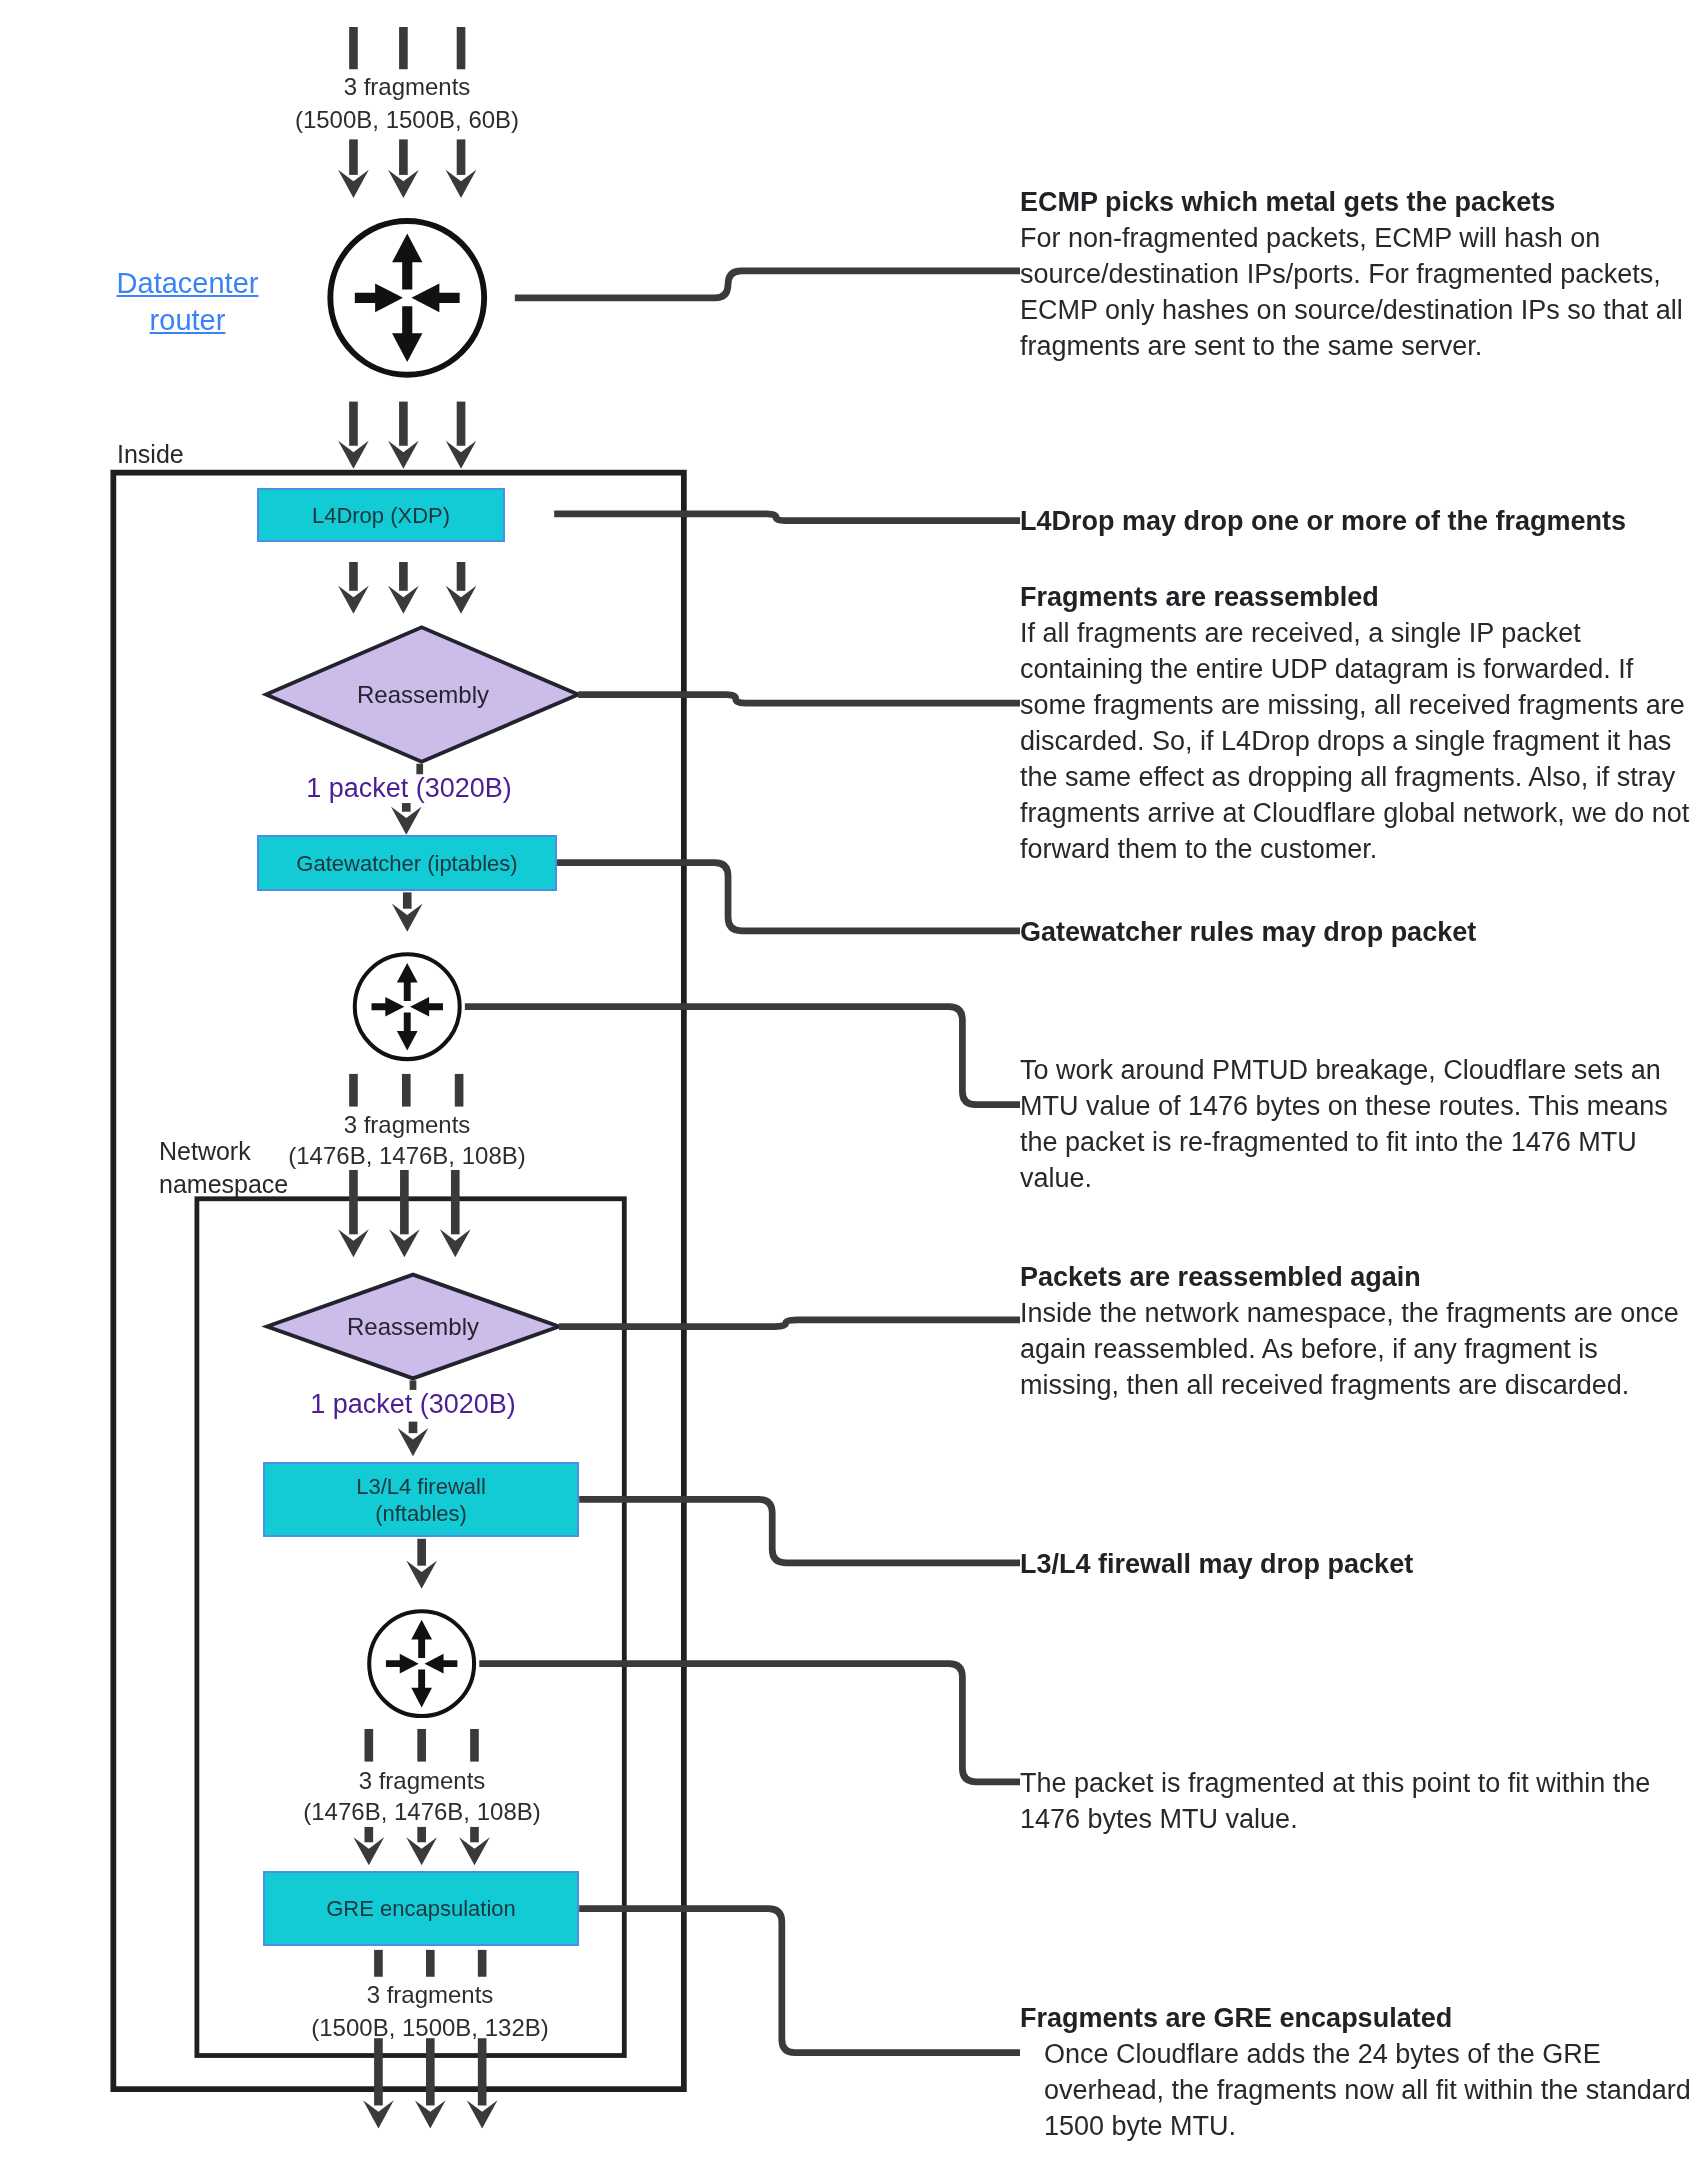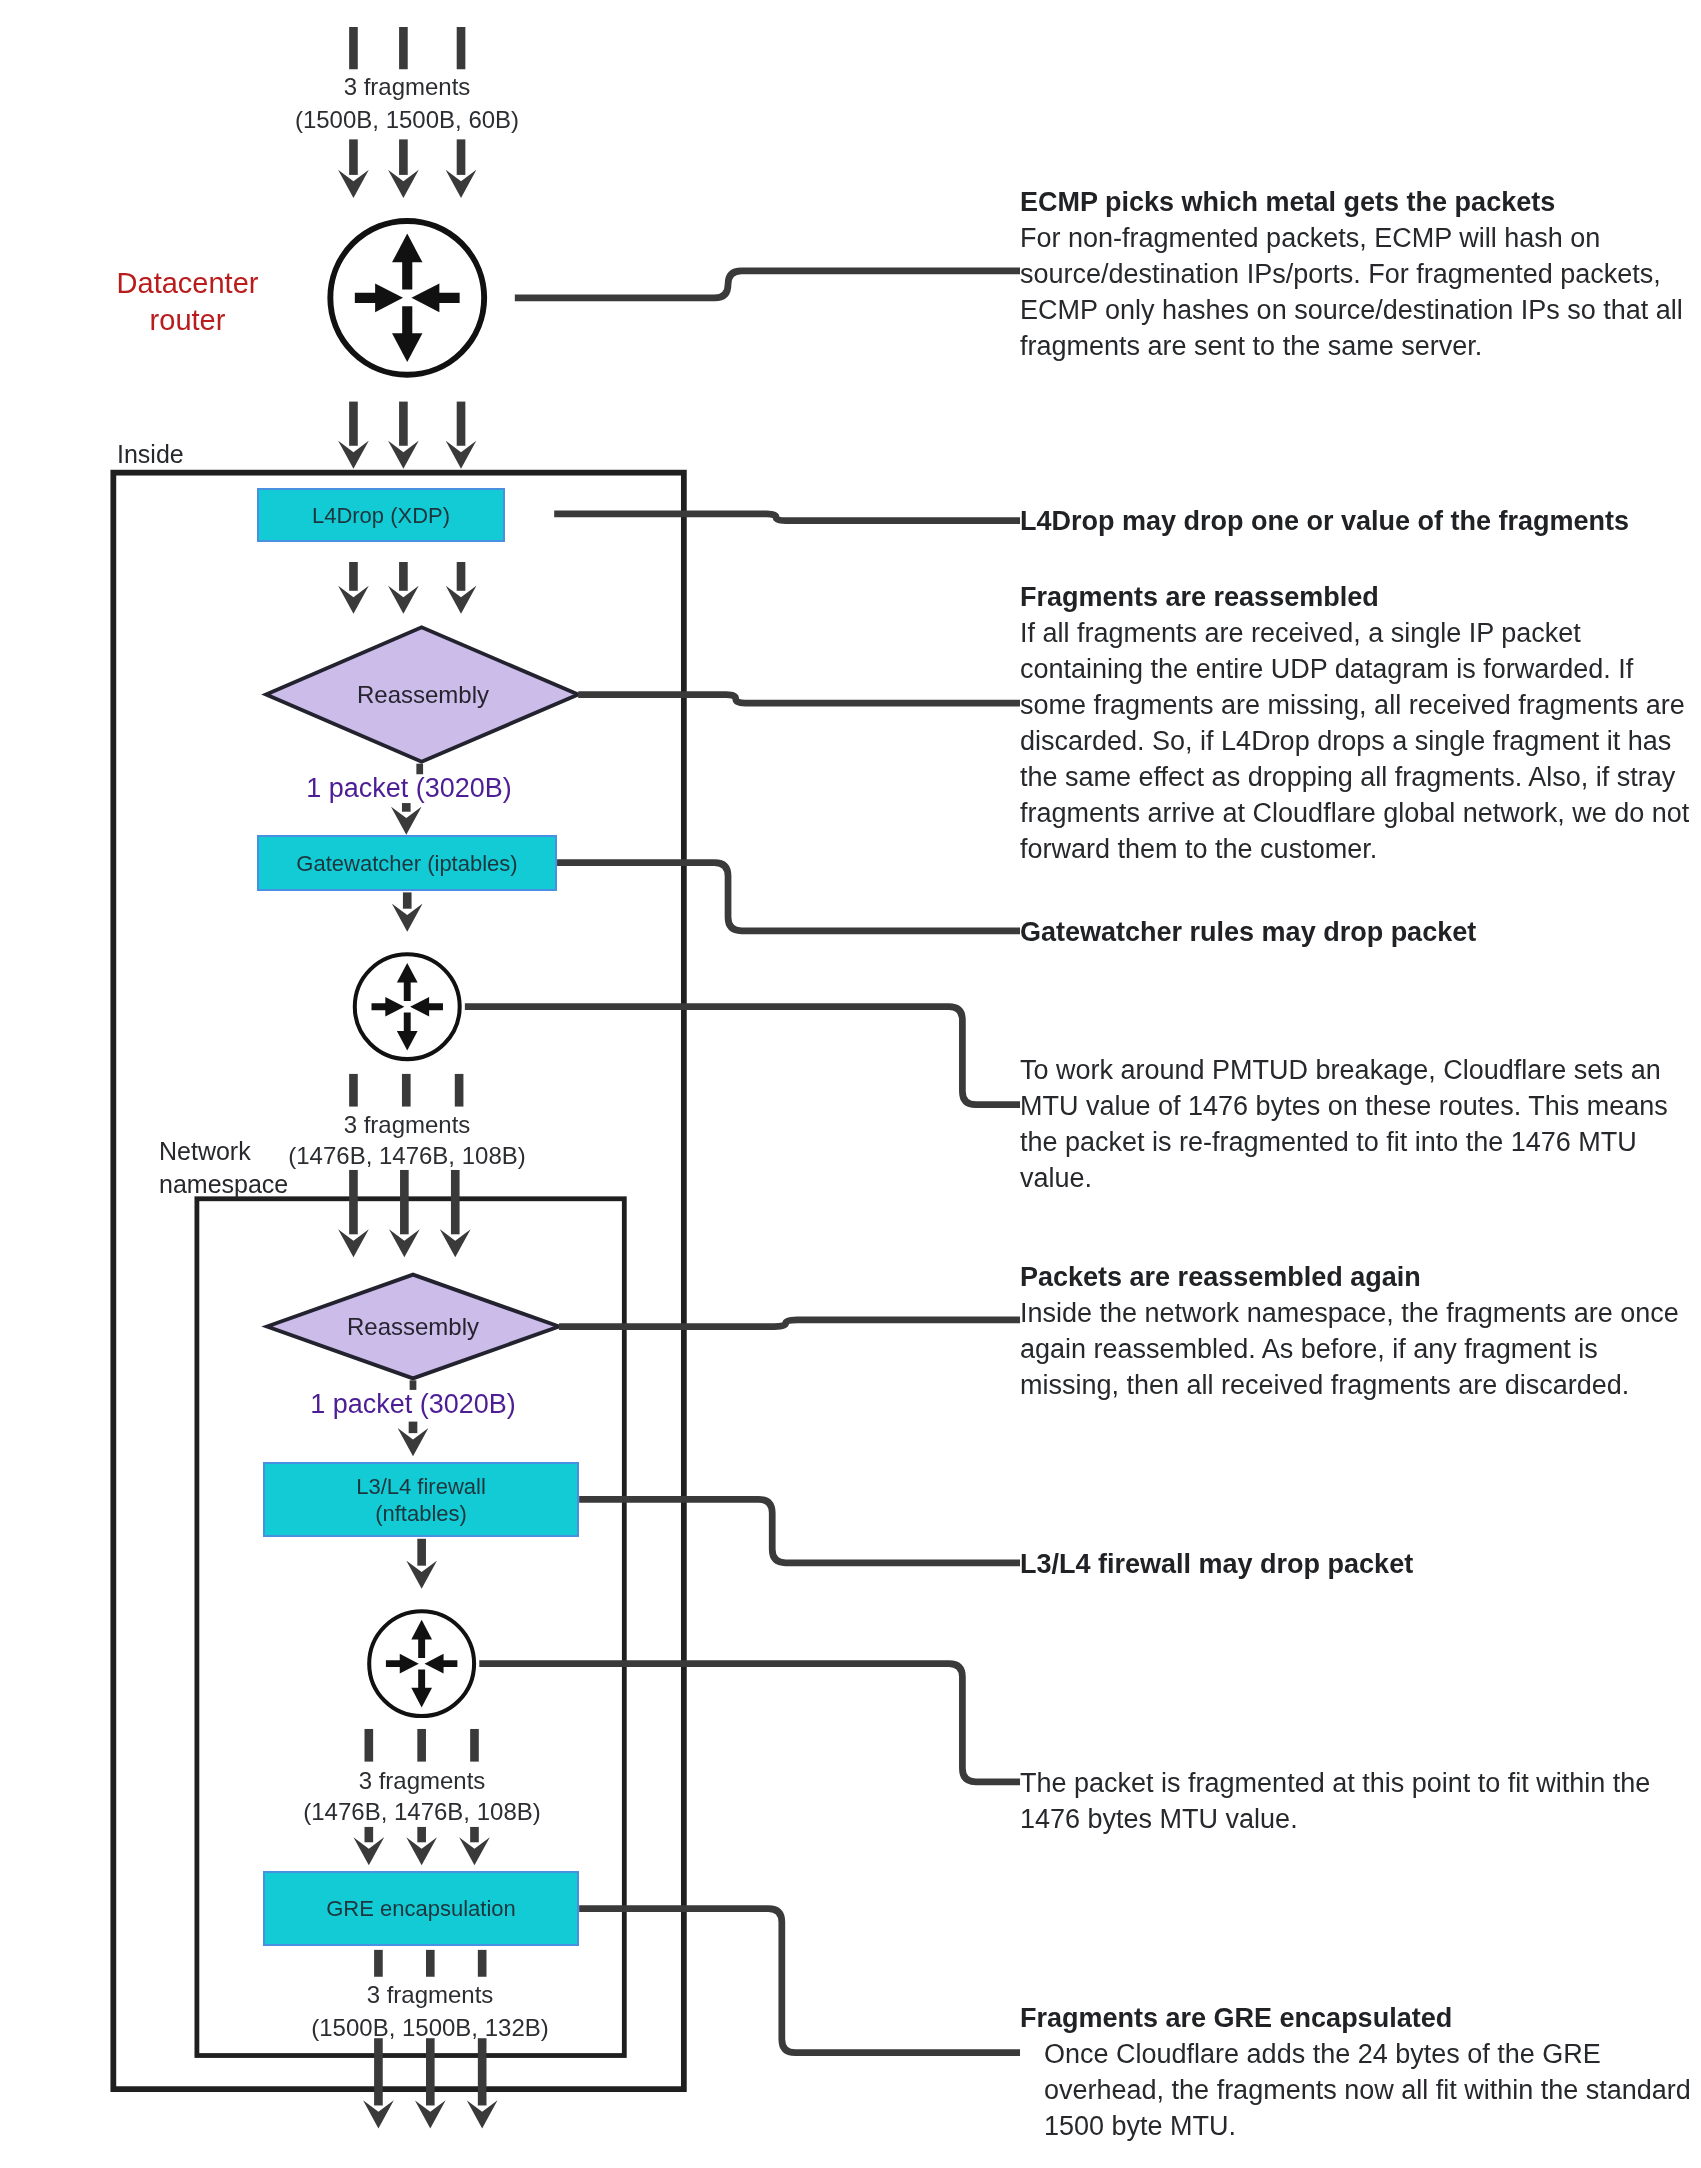--- a/index.html
+++ b/index.html
@@ -7,21 +7,21 @@
     position:relative;width:1701px;height:2168px;background:#ffffff;
     font-family:"Liberation Sans", sans-serif;overflow:hidden;
   }
   .abs{position:absolute;}
   svg.layer{position:absolute;left:0;top:0;}
   
   .ctr{transform:translateX(-50%);text-align:center;white-space:nowrap;}
   .frag{font:24px/32px "Liberation Sans",sans-serif;color:#2b2d31;}
   .pkt{font:27px/35px "Liberation Sans",sans-serif;color:#4c1d95;}
   .sidelbl{font:25px/33px "Liberation Sans",sans-serif;color:#26282b;}
-  .dcr{font:29px/37px "Liberation Sans",sans-serif;color:#b91c1c;text-align:center;width:211px;}
+  .dcr{font:29px/37px "Liberation Sans",sans-serif;color:#3b82f6;text-align:center;width:211px;text-decoration:underline;}
   .cyan{
     background:#12cbd4;border:2.9px solid #4a90e2;box-sizing:border-box;
     display:flex;flex-direction:column;align-items:center;justify-content:center;
     font:22px/27px "Liberation Sans",sans-serif;color:#1d353d;text-align:center;
   }
   .diamond-lbl{font:24px/29px "Liberation Sans",sans-serif;color:#26242e;}
   
   .ann-h{font:700 27px/36px "Liberation Sans",sans-serif;color:#202225;width:672px;}
   .ann-b{font:400 27px/36px "Liberation Sans",sans-serif;color:#26282b;width:672px;}
 </style>
@@ -184,21 +184,21 @@
   <div class="abs cyan" style="left:263px;top:1871px;width:316px;height:75px">
     <div>GRE encapsulation</div>
   </div>
 
   <div class="abs ctr frag" style="left:430px;top:1979px">3 fragments</div>
   <div class="abs ctr frag" style="left:430px;top:2012px">(1500B, 1500B, 132B)</div>
 
   <div class="abs ann-h" style="left:1020px;top:184px">ECMP picks which metal gets the packets</div>
   <div class="abs ann-b" style="left:1020px;top:220px">For non-fragmented packets, ECMP will hash on source/destination IPs/ports. For fragmented packets, ECMP only hashes on source/destination IPs so that all fragments are sent to the same server.</div>
 
-  <div class="abs ann-h" style="left:1020px;top:503px">L4Drop may drop one or value of the fragments</div>
+  <div class="abs ann-h" style="left:1020px;top:503px">L4Drop may drop one or more of the fragments</div>
 
   <div class="abs ann-h" style="left:1020px;top:579px">Fragments are reassembled</div>
   <div class="abs ann-b" style="left:1020px;top:615px">If all fragments are received, a single IP packet containing the entire UDP datagram is forwarded. If some fragments are missing, all received fragments are discarded. So, if L4Drop drops a single fragment it has the same effect as dropping all fragments. Also, if stray fragments arrive at Cloudflare global network, we do not forward them to the customer.</div>
 
   <div class="abs ann-h" style="left:1020px;top:914px">Gatewatcher rules may drop packet</div>
 
   <div class="abs ann-b" style="left:1020px;top:1052px">To work around PMTUD breakage, Cloudflare sets an MTU value of 1476 bytes on these routes. This means the packet is re-fragmented to fit into the 1476 MTU value.</div>
 
   <div class="abs ann-h" style="left:1020px;top:1259px">Packets are reassembled again</div>
   <div class="abs ann-b" style="left:1020px;top:1295px">Inside the network namespace, the fragments are once again reassembled. As before, if any fragment is missing, then all received fragments are discarded.</div>

